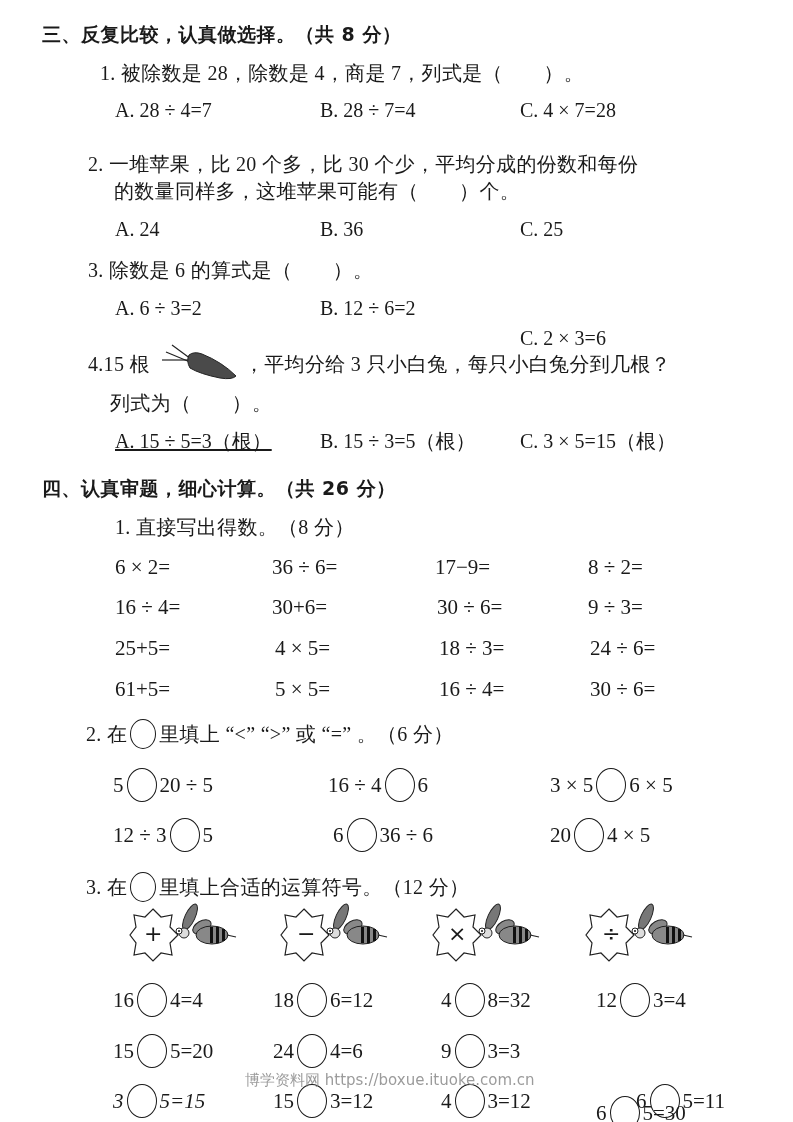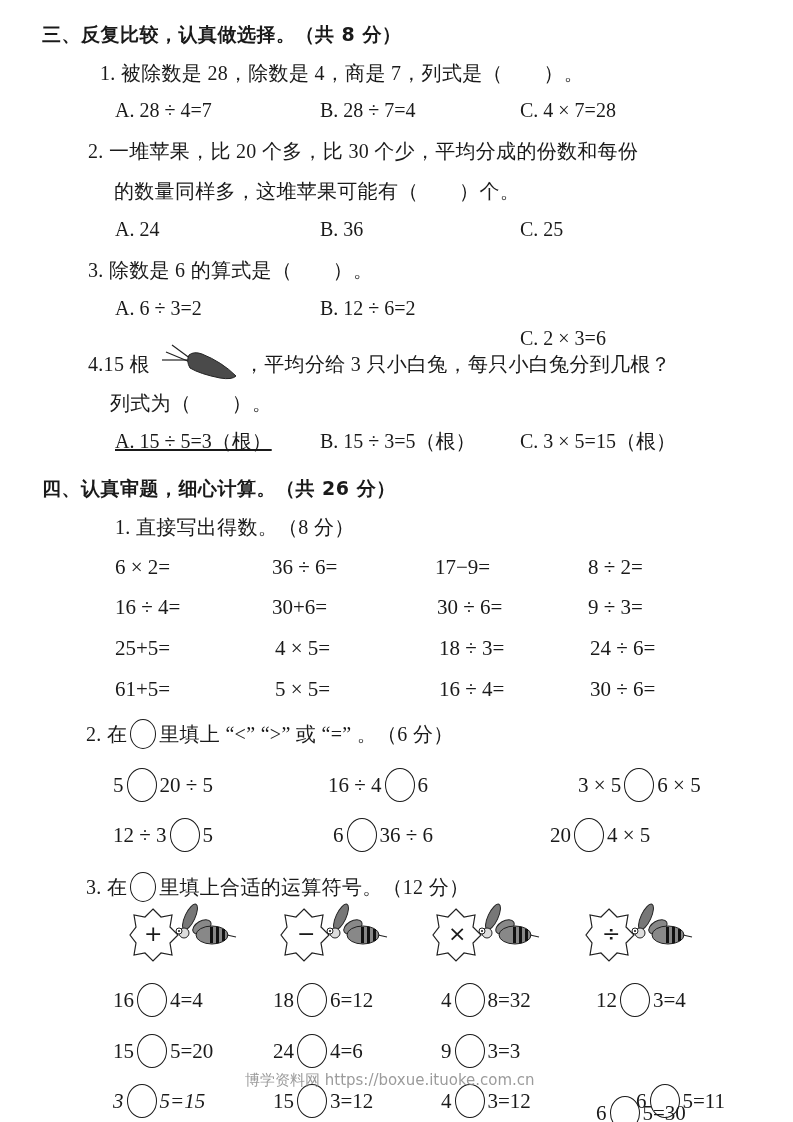--- a/index.html
+++ b/index.html
@@ -18,21 +18,21 @@
 </head>
 <body>
 
 <div class="abs sec" style="left:42px;top:22px;">三、反复比较，认真做选择。（共 8 分）</div>
 
 <div class="abs q" style="left:88px;top:60px;margin-left:12px;">1. 被除数是 28，除数是 4，商是 7，列式是（　　）。</div>
 <div class="abs opt" style="left:115px;top:99px;">A. 28 ÷ 4=7</div>
 <div class="abs opt" style="left:320px;top:99px;">B. 28 ÷ 7=4</div>
 <div class="abs opt" style="left:520px;top:99px;">C.  4 × 7=28</div>
 
-<div class="abs q" style="left:88px;top:138px;text-align:right;">2. 一堆苹果，比 20 个多，比 30 个少，平均分成的份数和每份</div>
+<div class="abs q" style="left:88px;top:151px;text-align:right;">2. 一堆苹果，比 20 个多，比 30 个少，平均分成的份数和每份</div>
 <div class="abs q" style="left:114px;top:178px;">的数量同样多，这堆苹果可能有（　　）个。</div>
 <div class="abs opt" style="left:115px;top:218px;">A. 24</div>
 <div class="abs opt" style="left:320px;top:218px;">B. 36</div>
 <div class="abs opt" style="left:520px;top:218px;">C.  25</div>
 
 <div class="abs q" style="left:88px;top:257px;">3. 除数是 6 的算式是（　　）。</div>
 <div class="abs opt" style="left:115px;top:297px;">A. 6 ÷ 3=2</div>
 <div class="abs opt" style="left:320px;top:297px;">B. 12 ÷ 6=2</div>
 <div class="abs opt" style="left:520px;top:297px;margin-top:30px;">C.  2 × 3=6</div>
 
@@ -78,21 +78,21 @@
 <div class="abs q" style="left:86px;top:721px;">
   <span>2. 在</span><span class="circ sm"></span><span>里填上 “&lt;” “&gt;” 或 “=” 。（6 分）</span>
 </div>
 
 <div class="abs calc" style="left:113px;top:770px;">
   <span>5</span><span class="circ"></span><span>20 ÷ 5</span>
 </div>
 <div class="abs calc" style="left:328px;top:770px;">
   <span>16 ÷ 4</span><span class="circ"></span><span>6</span>
 </div>
-<div class="abs calc" style="left:550px;top:770px;margin-left:28px;">
+<div class="abs calc" style="left:550px;top:770px;">
   <span>3 × 5</span><span class="circ"></span><span>6 × 5</span>
 </div>
 
 <div class="abs calc" style="left:113px;top:820px;">
   <span>12 ÷ 3</span><span class="circ"></span><span>5</span>
 </div>
 <div class="abs calc" style="left:333px;top:820px;">
   <span>6</span><span class="circ"></span><span>36 ÷ 6</span>
 </div>
 <div class="abs calc" style="left:550px;top:820px;">

